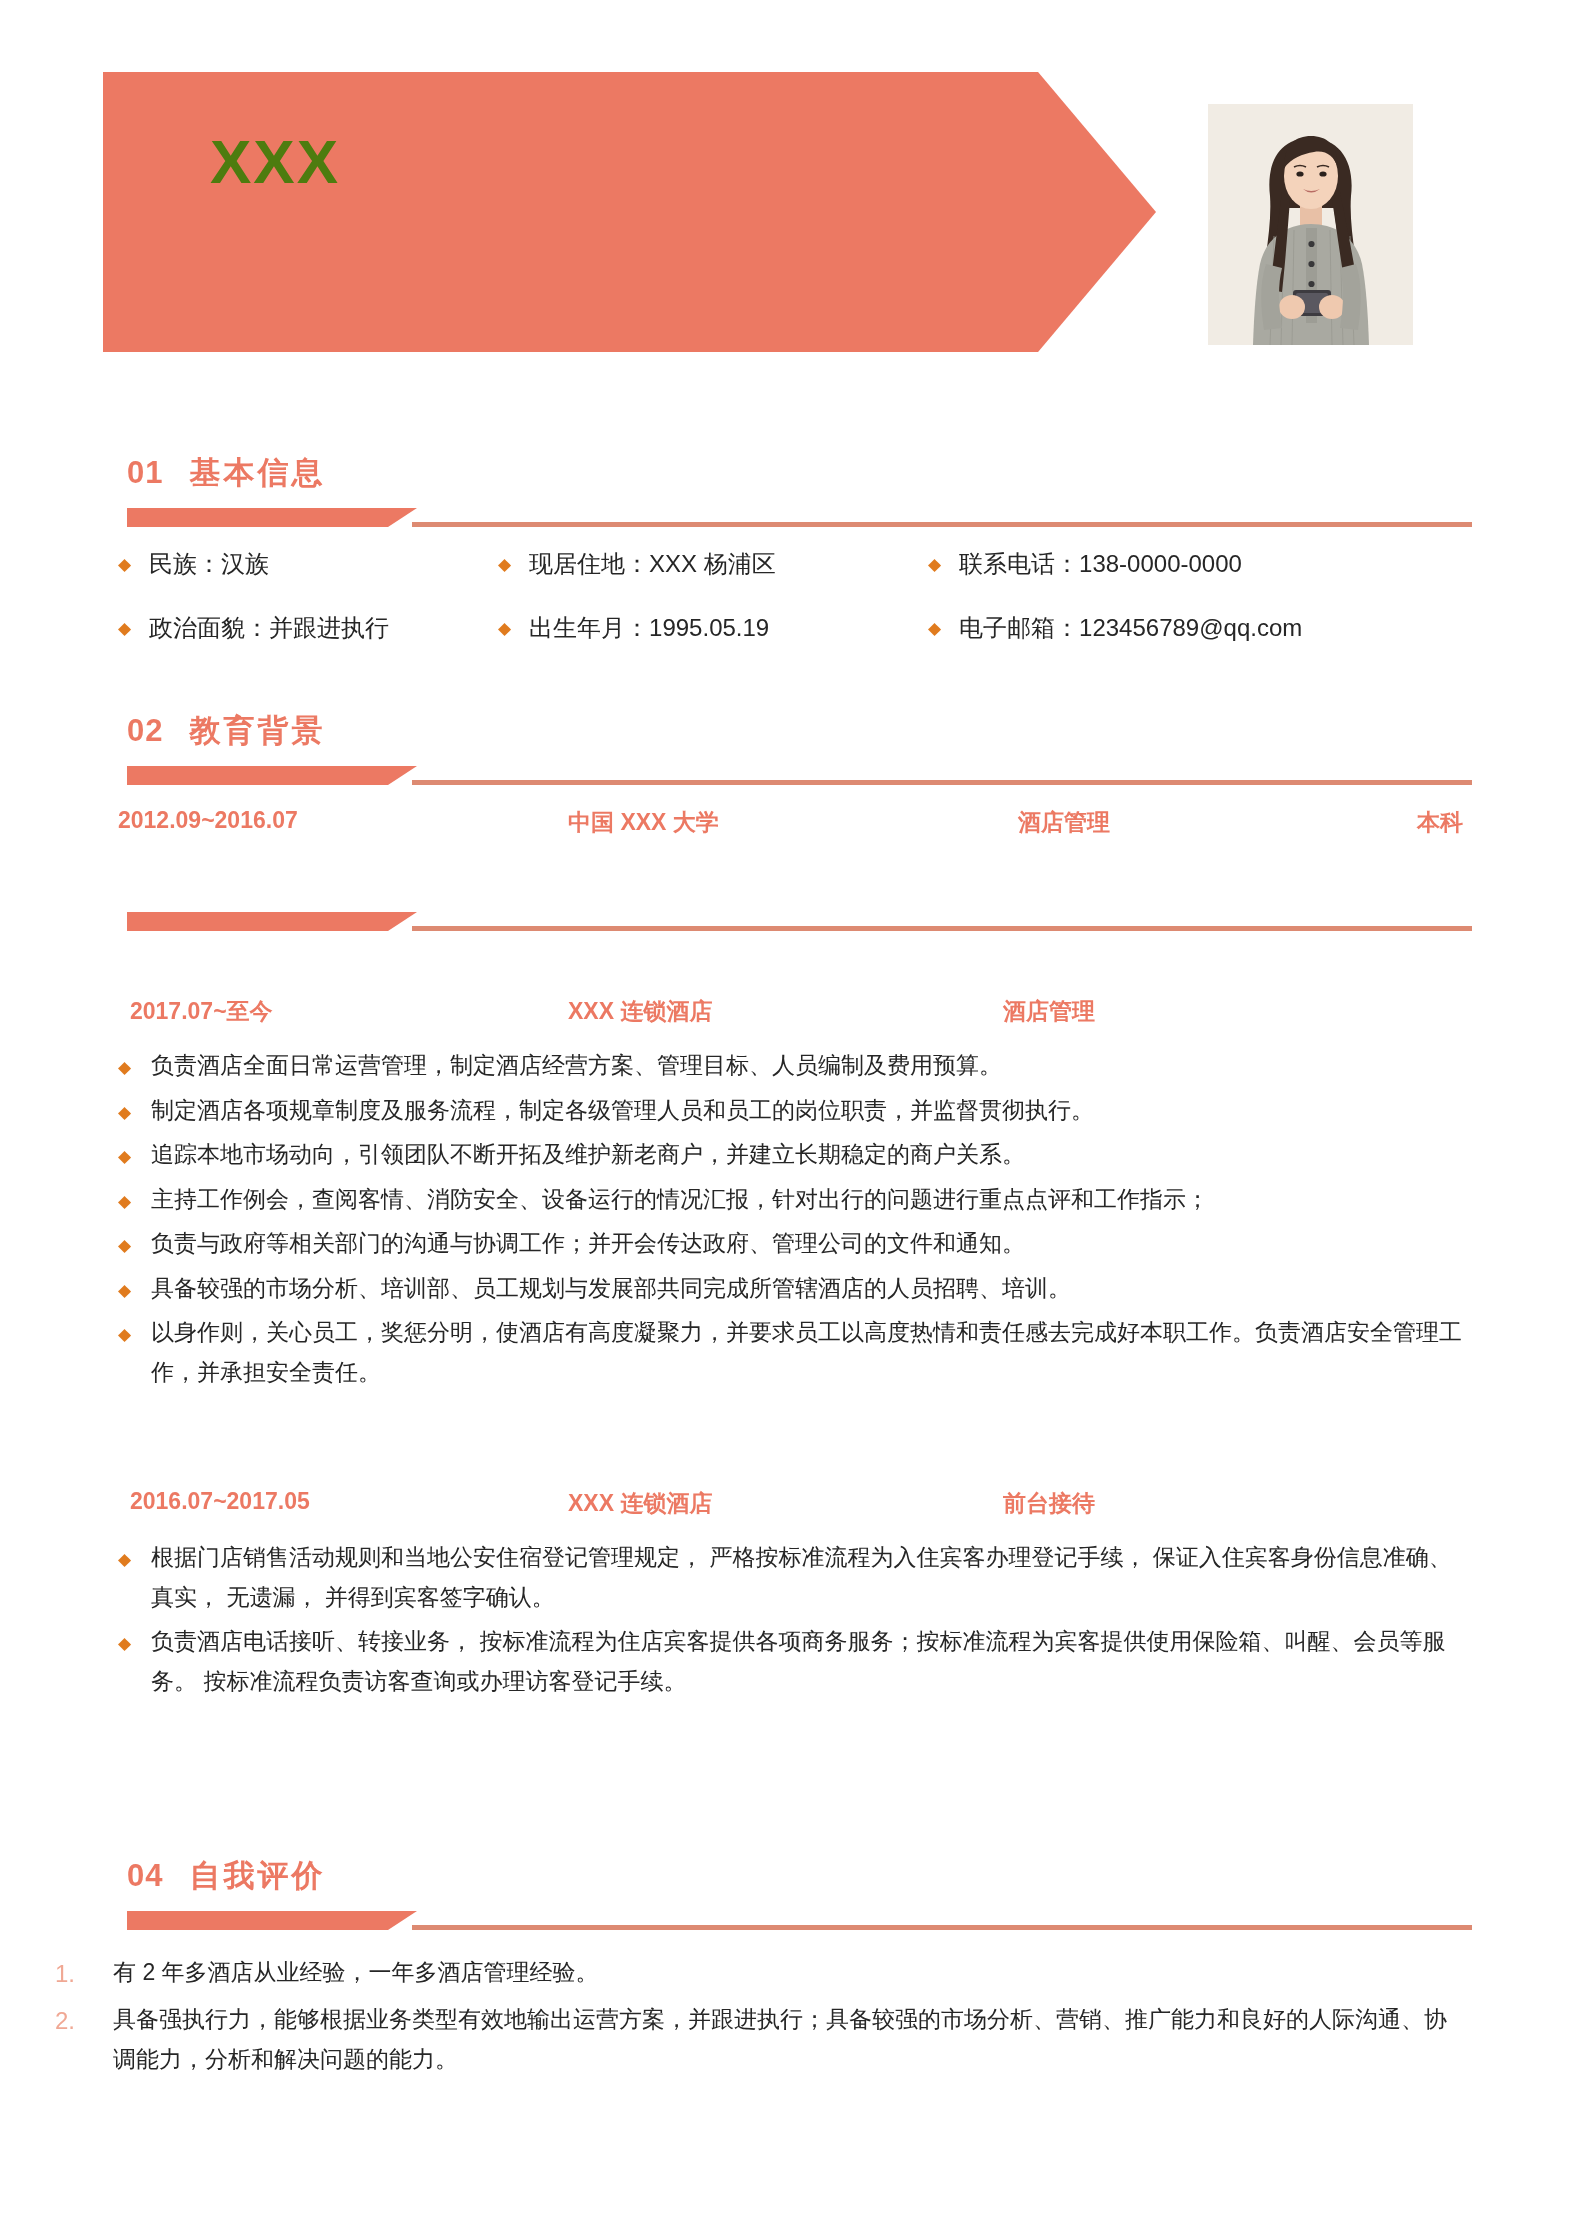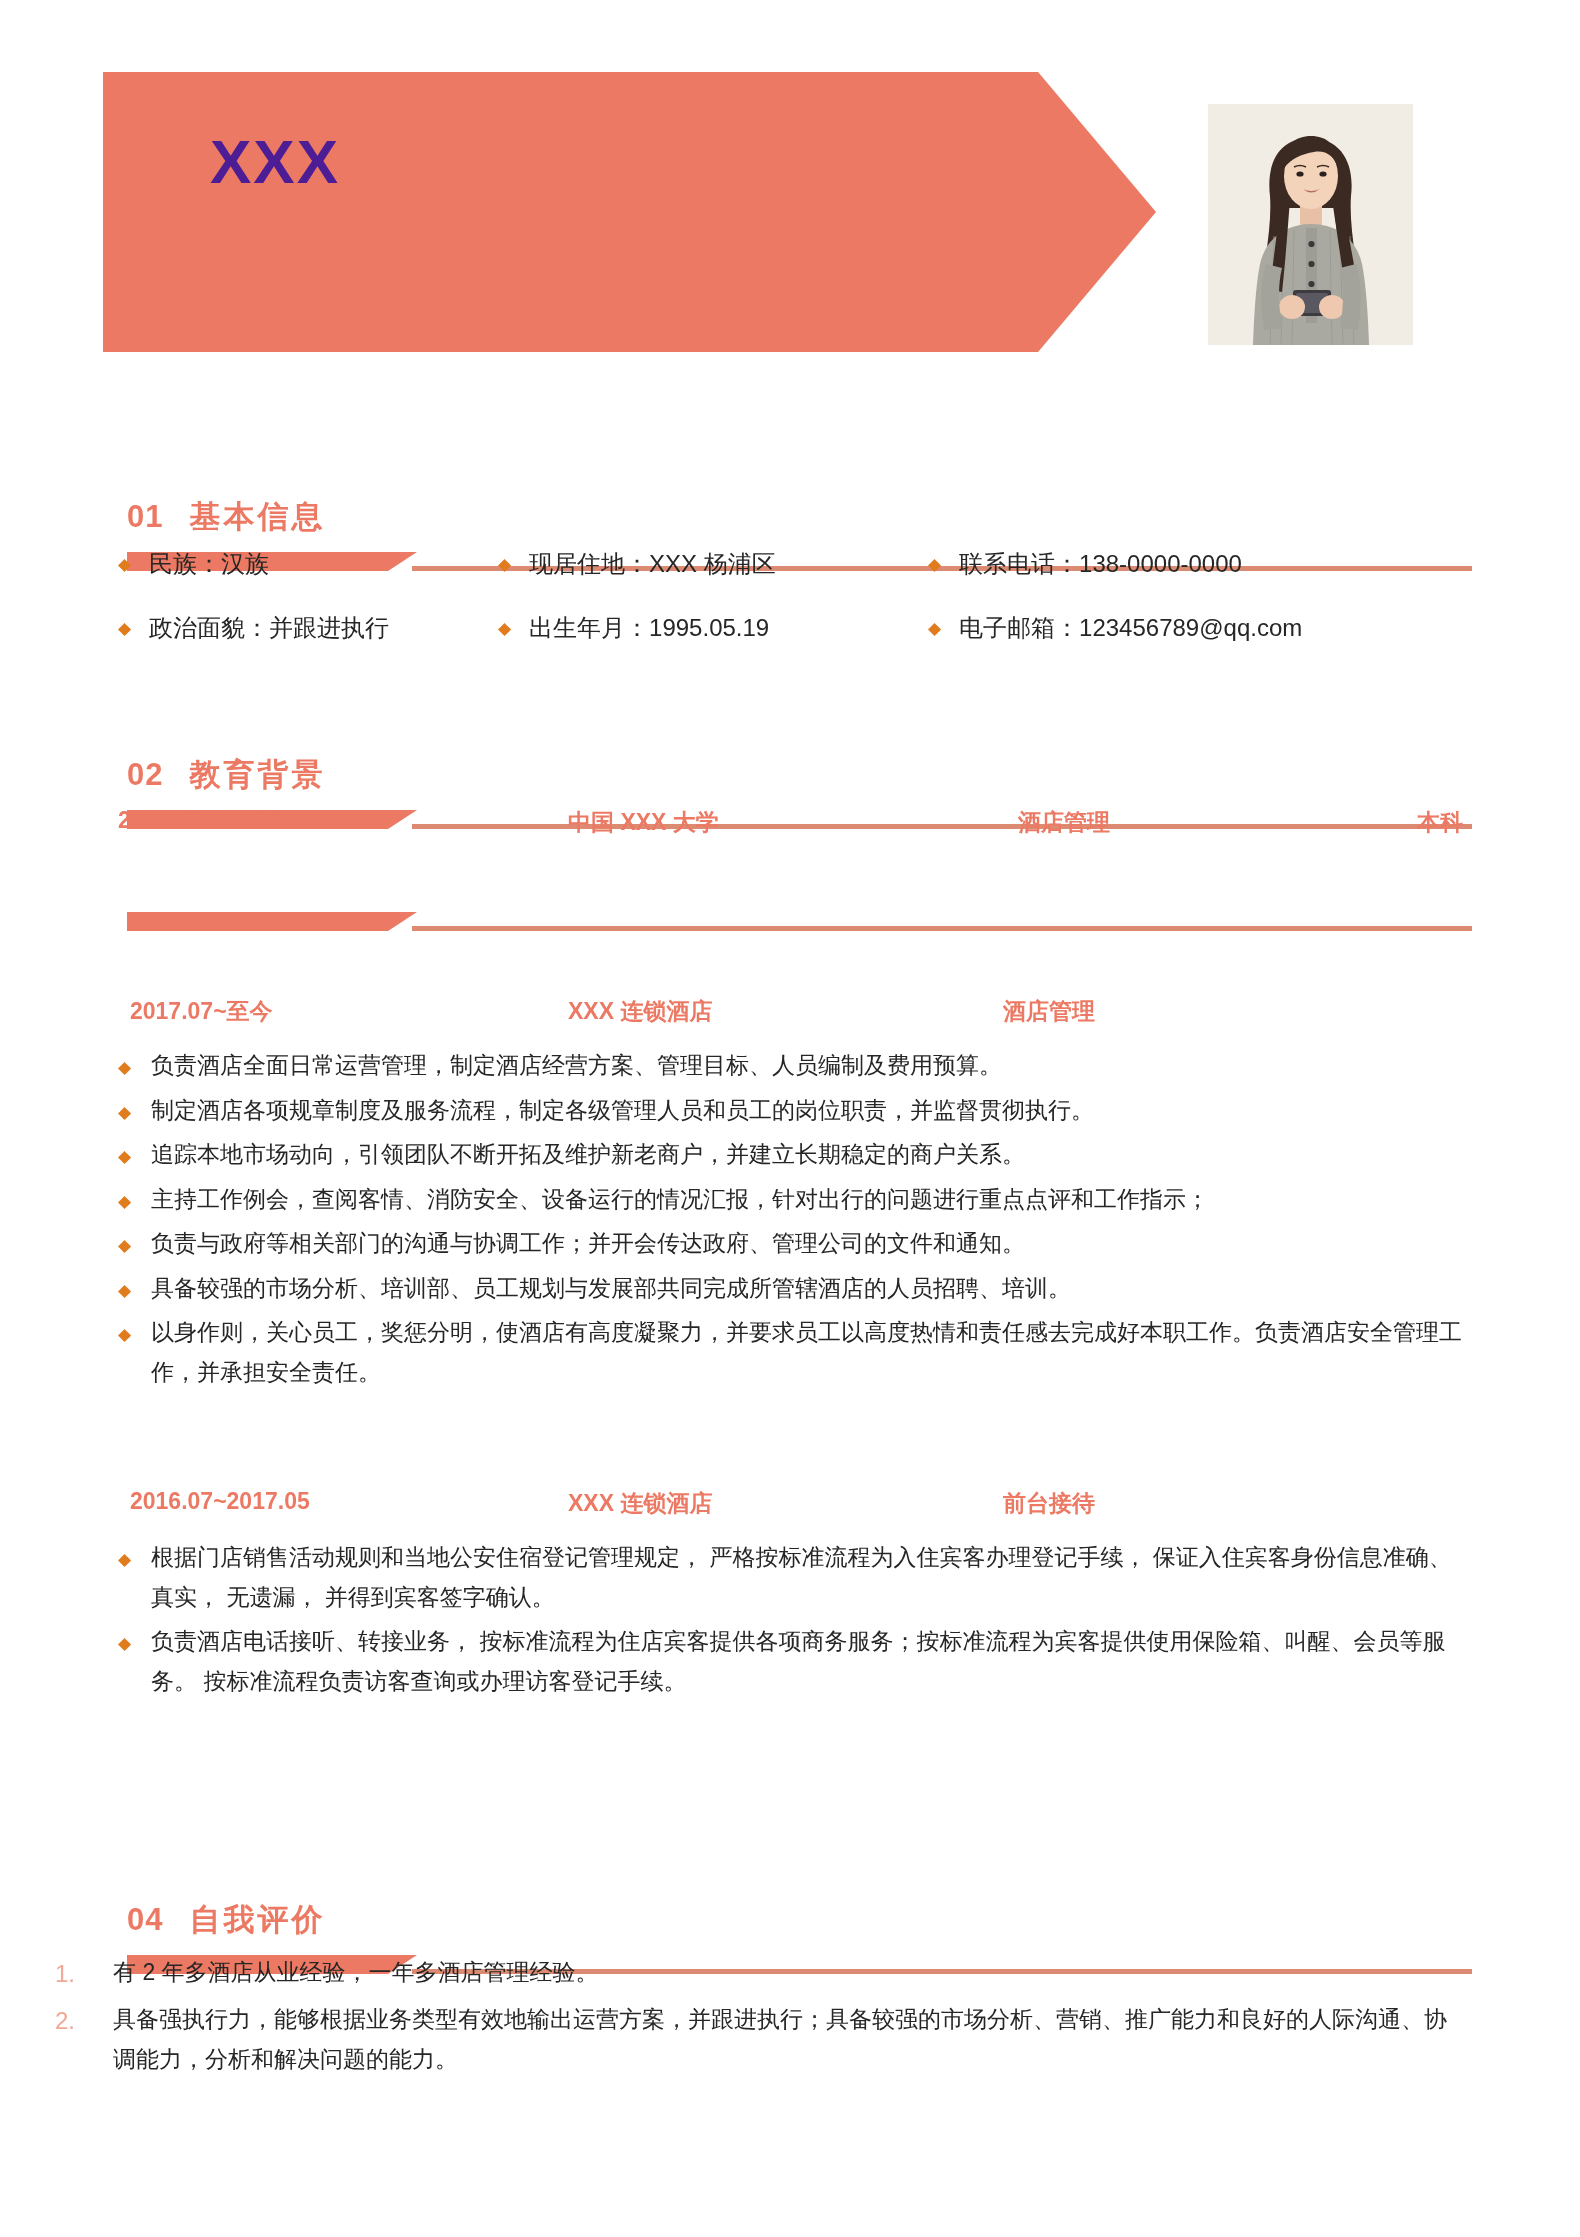--- a/index.html
+++ b/index.html
@@ -30,21 +30,21 @@
   .header-banner {
     position: absolute;
     inset: 0;
     background: #ec7963;
     clip-path: polygon(0 0, 88.8% 0, 100% 50%, 88.8% 100%, 0 100%);
   }
   .header-name {
     position: absolute;
     left: 107px;
     top: 59px;
-    color: #4c1d95;
+    color: #4d7c0f;
     font-size: 62px;
     font-weight: bold;
     letter-spacing: 2px;
     line-height: 1;
   }
   .header-sub {
     position: absolute;
     left: 108px;
     top: 177px;
     color: #ffffff;
@@ -87,21 +87,20 @@
   }
   .section-num {
     font-size: 31px;
     font-weight: bold;
     letter-spacing: 1px;
   }
   .section-label {
     font-size: 31px;
     font-weight: bold;
     letter-spacing: 3px;
-    margin-top: 44px;
   }
   .section-rule {
     position: relative;
     margin-top: 14px;
     width: 1345px;
     height: 22px;
   }
   .rule-thick {
     position: absolute;
     left: 0;

